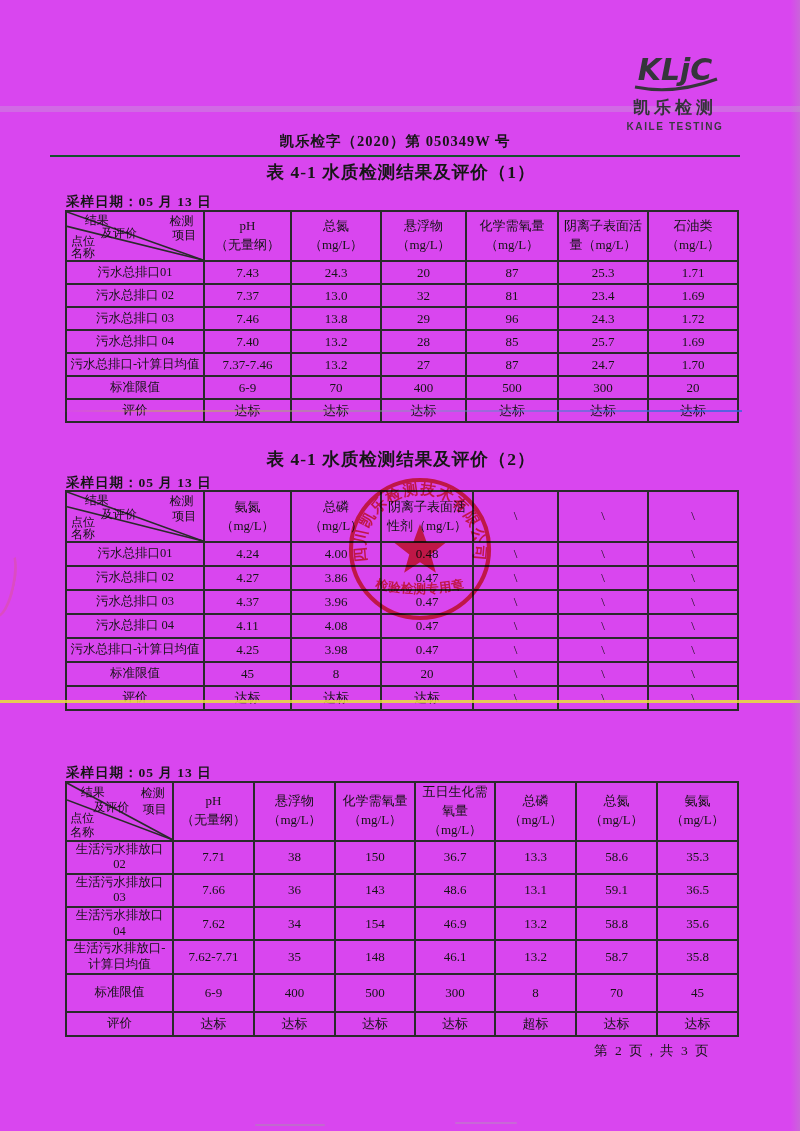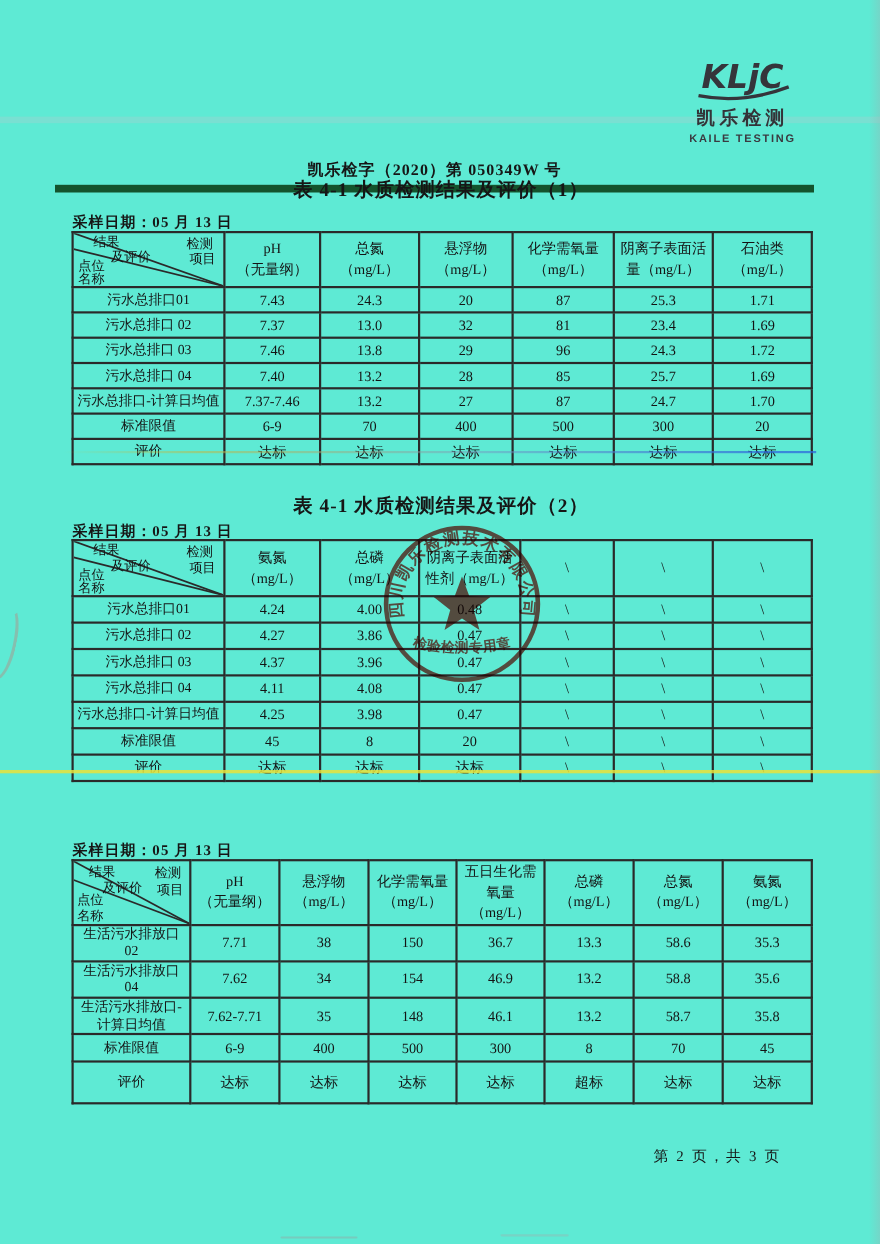--- a/index.html
+++ b/index.html
@@ -1,31 +1,31 @@
 <!DOCTYPE html>
 <html><head>
 <meta charset="utf-8">
 <style>
   html,body{margin:0;padding:0;background:#e9e9e9;}
   .page{
     position:relative;width:800px;height:1131px;margin:0 auto;
-    background:#5eead4;overflow:hidden;
+    background:#d946ef;overflow:hidden;
     font-family:"Liberation Serif","DejaVu Serif",serif;color:#161616;
   }
   
   .logo{position:absolute;top:50px;left:616px;width:118px;text-align:center;color:#35353b;}
   .logo-mark{display:block;margin:0 auto;}
   .logo-cn{font-family:"Liberation Sans","DejaVu Sans",sans-serif;font-weight:bold;
     font-size:17px;letter-spacing:4px;margin-top:2px;color:#333338;}
   .logo-en{font-family:"Liberation Sans","DejaVu Sans",sans-serif;font-weight:bold;
     font-size:10px;letter-spacing:1.6px;margin-top:2px;color:#3a3a40;}
   
-  .doc-number{position:absolute;top:145px;left:50px;width:690px;text-align:center;
+  .doc-number{position:absolute;top:132px;left:50px;width:690px;text-align:center;
     font-size:14.5px;font-weight:bold;letter-spacing:1px;
-    padding-bottom:4px;border-bottom:7px solid #14532d;}
+    padding-bottom:4px;border-bottom:2px solid #14532d;}
   
   .t-title{position:absolute;left:65px;width:672px;text-align:center;
     font-size:17.5px;font-weight:bold;letter-spacing:1px;}
   .t-title .tgap{}
   .t-date{position:absolute;left:66px;font-size:13.5px;font-weight:bold;letter-spacing:1px;}
   .tt1{top:160px;} .td1{top:193px;}
   .tt2{top:447px;} .td2{top:474px;}
   .tt3{top:737px;} .td3{top:764px;}
   
   .data-table{position:absolute;left:65px;width:672px;border-collapse:collapse;table-layout:fixed;}
@@ -392,20 +392,30 @@
           <td class="rlabel">生活污水排放口 02</td>
           <td>7.71</td>
           <td>38</td>
           <td>150</td>
           <td>36.7</td>
           <td>13.3</td>
           <td>58.6</td>
           <td>35.3</td>
         </tr>
         <tr>
+          <td class="rlabel">生活污水排放口 03</td>
+          <td>7.66</td>
+          <td>36</td>
+          <td>143</td>
+          <td>48.6</td>
+          <td>13.1</td>
+          <td>59.1</td>
+          <td>36.5</td>
+        </tr>
+        <tr>
           <td class="rlabel">生活污水排放口 04</td>
           <td>7.62</td>
           <td>34</td>
           <td>154</td>
           <td>46.9</td>
           <td>13.2</td>
           <td>58.8</td>
           <td>35.6</td>
         </tr>
         <tr>

